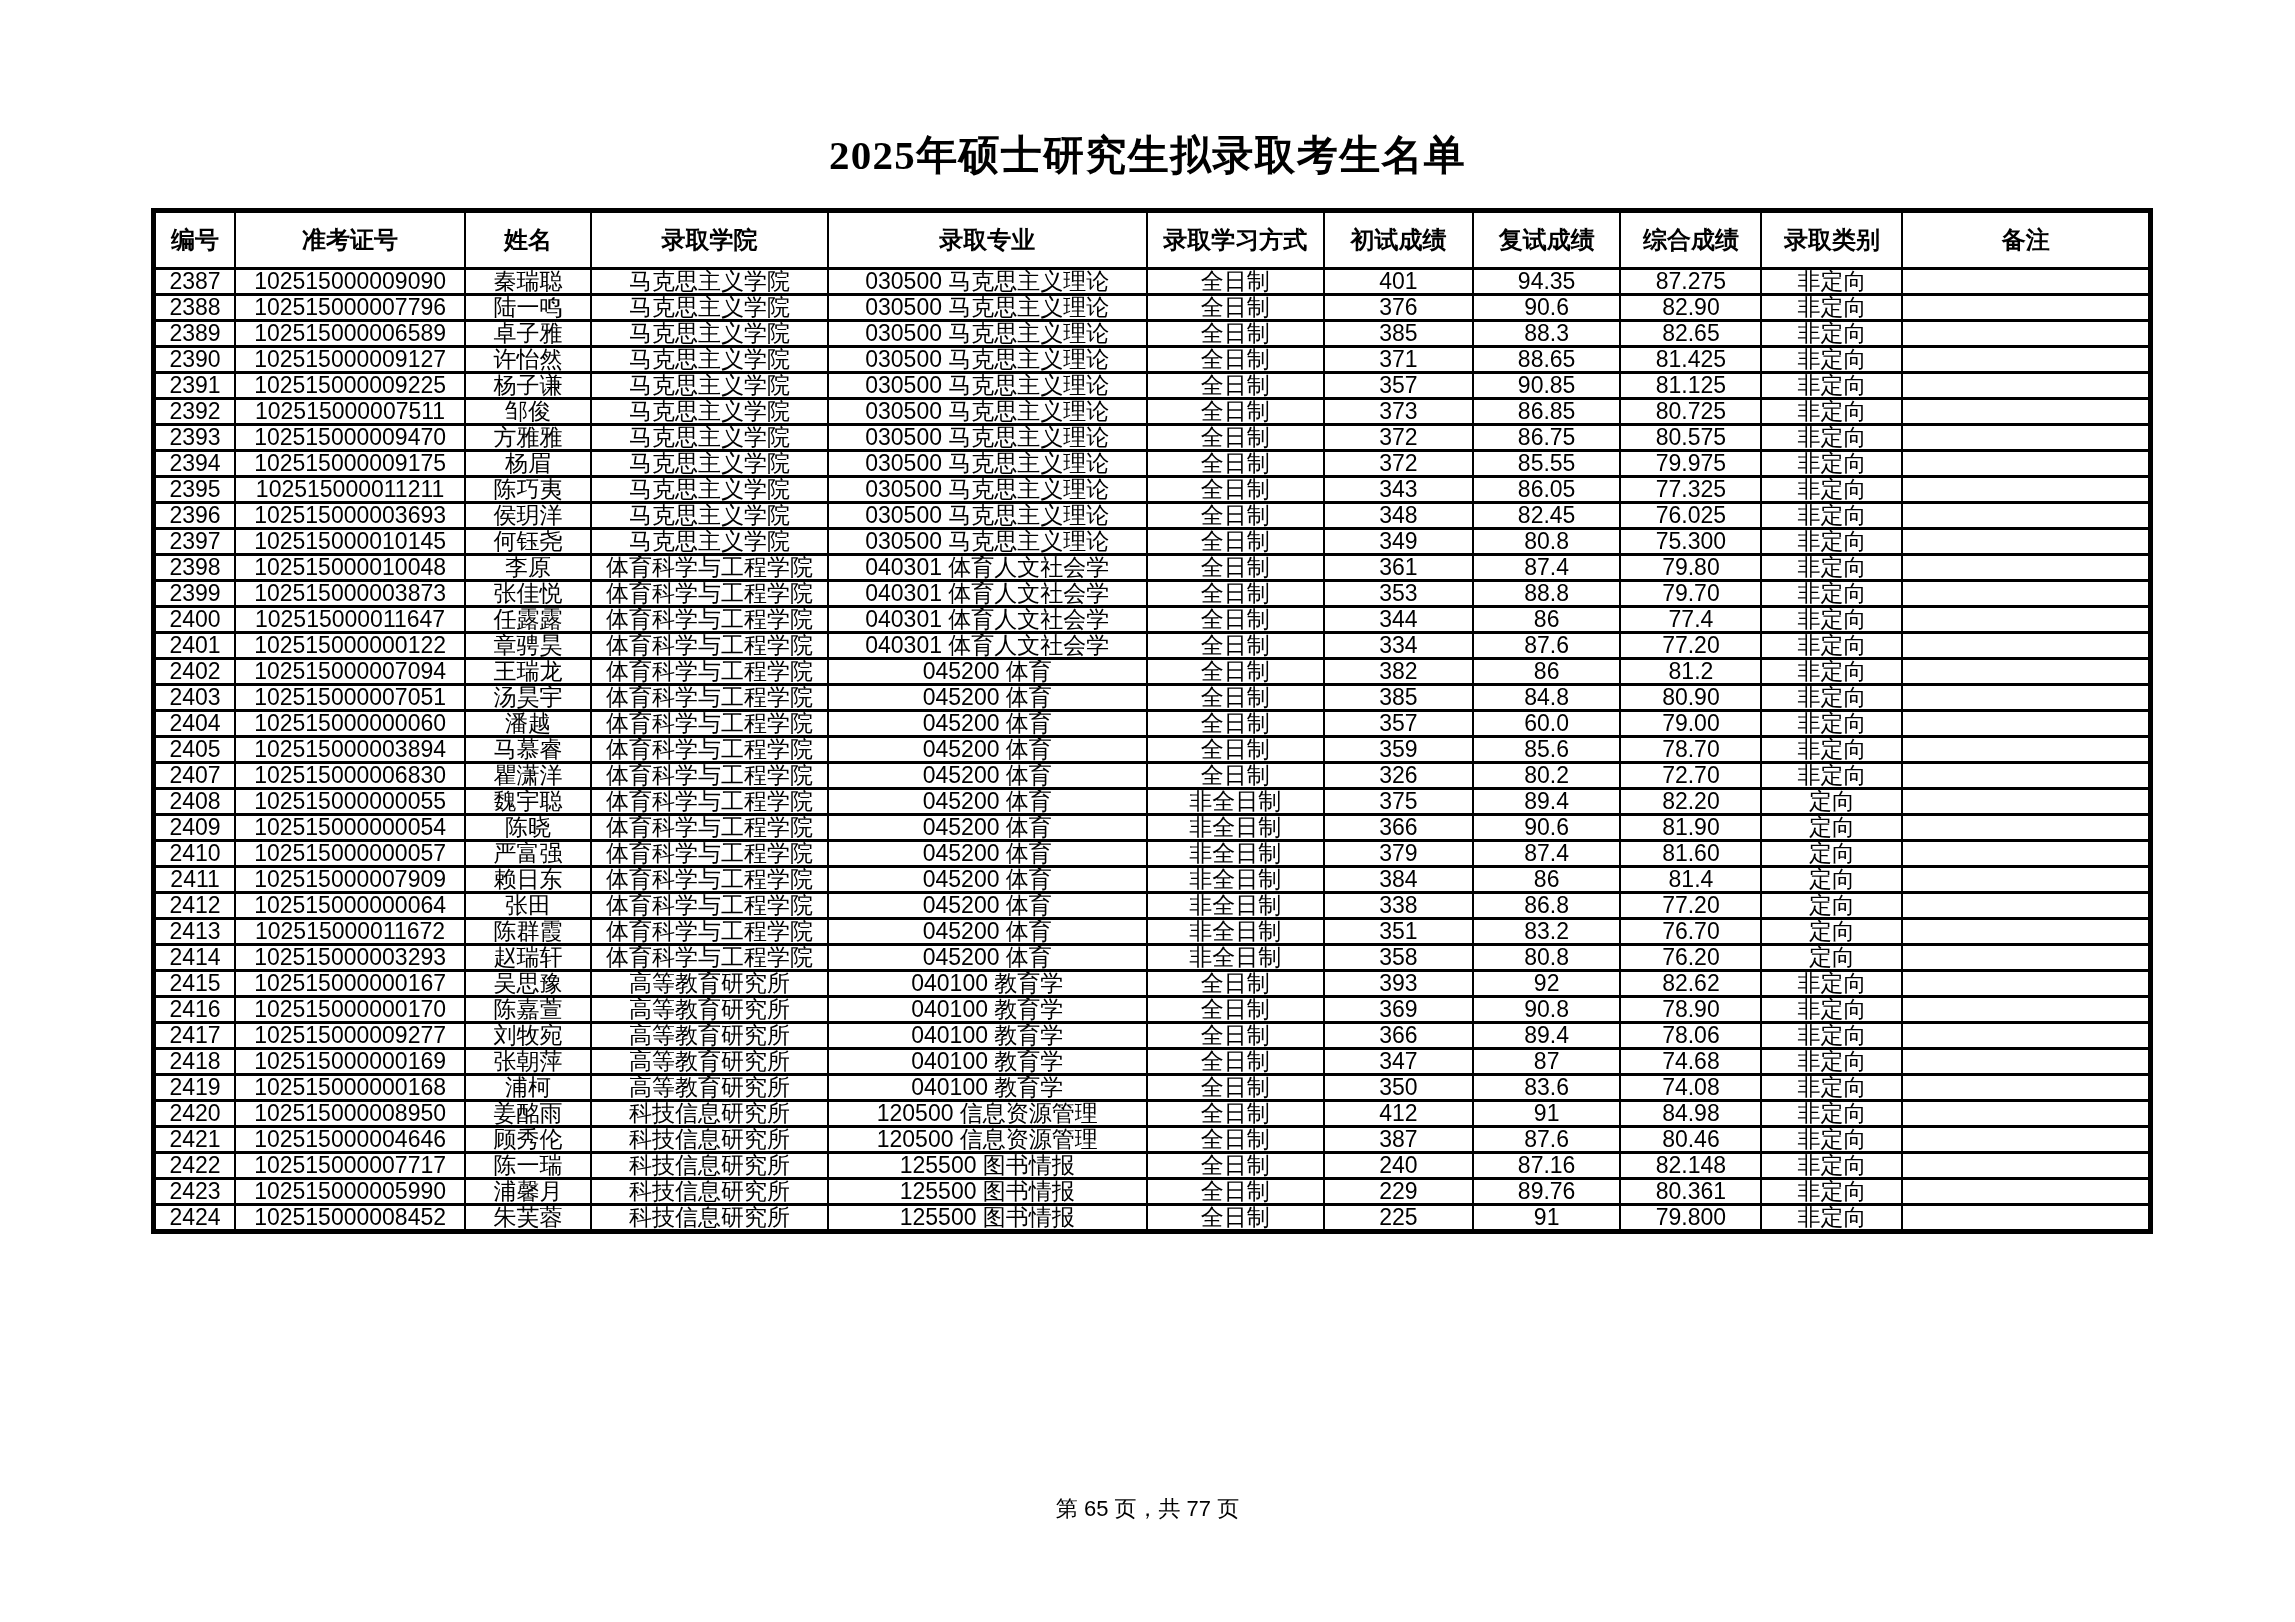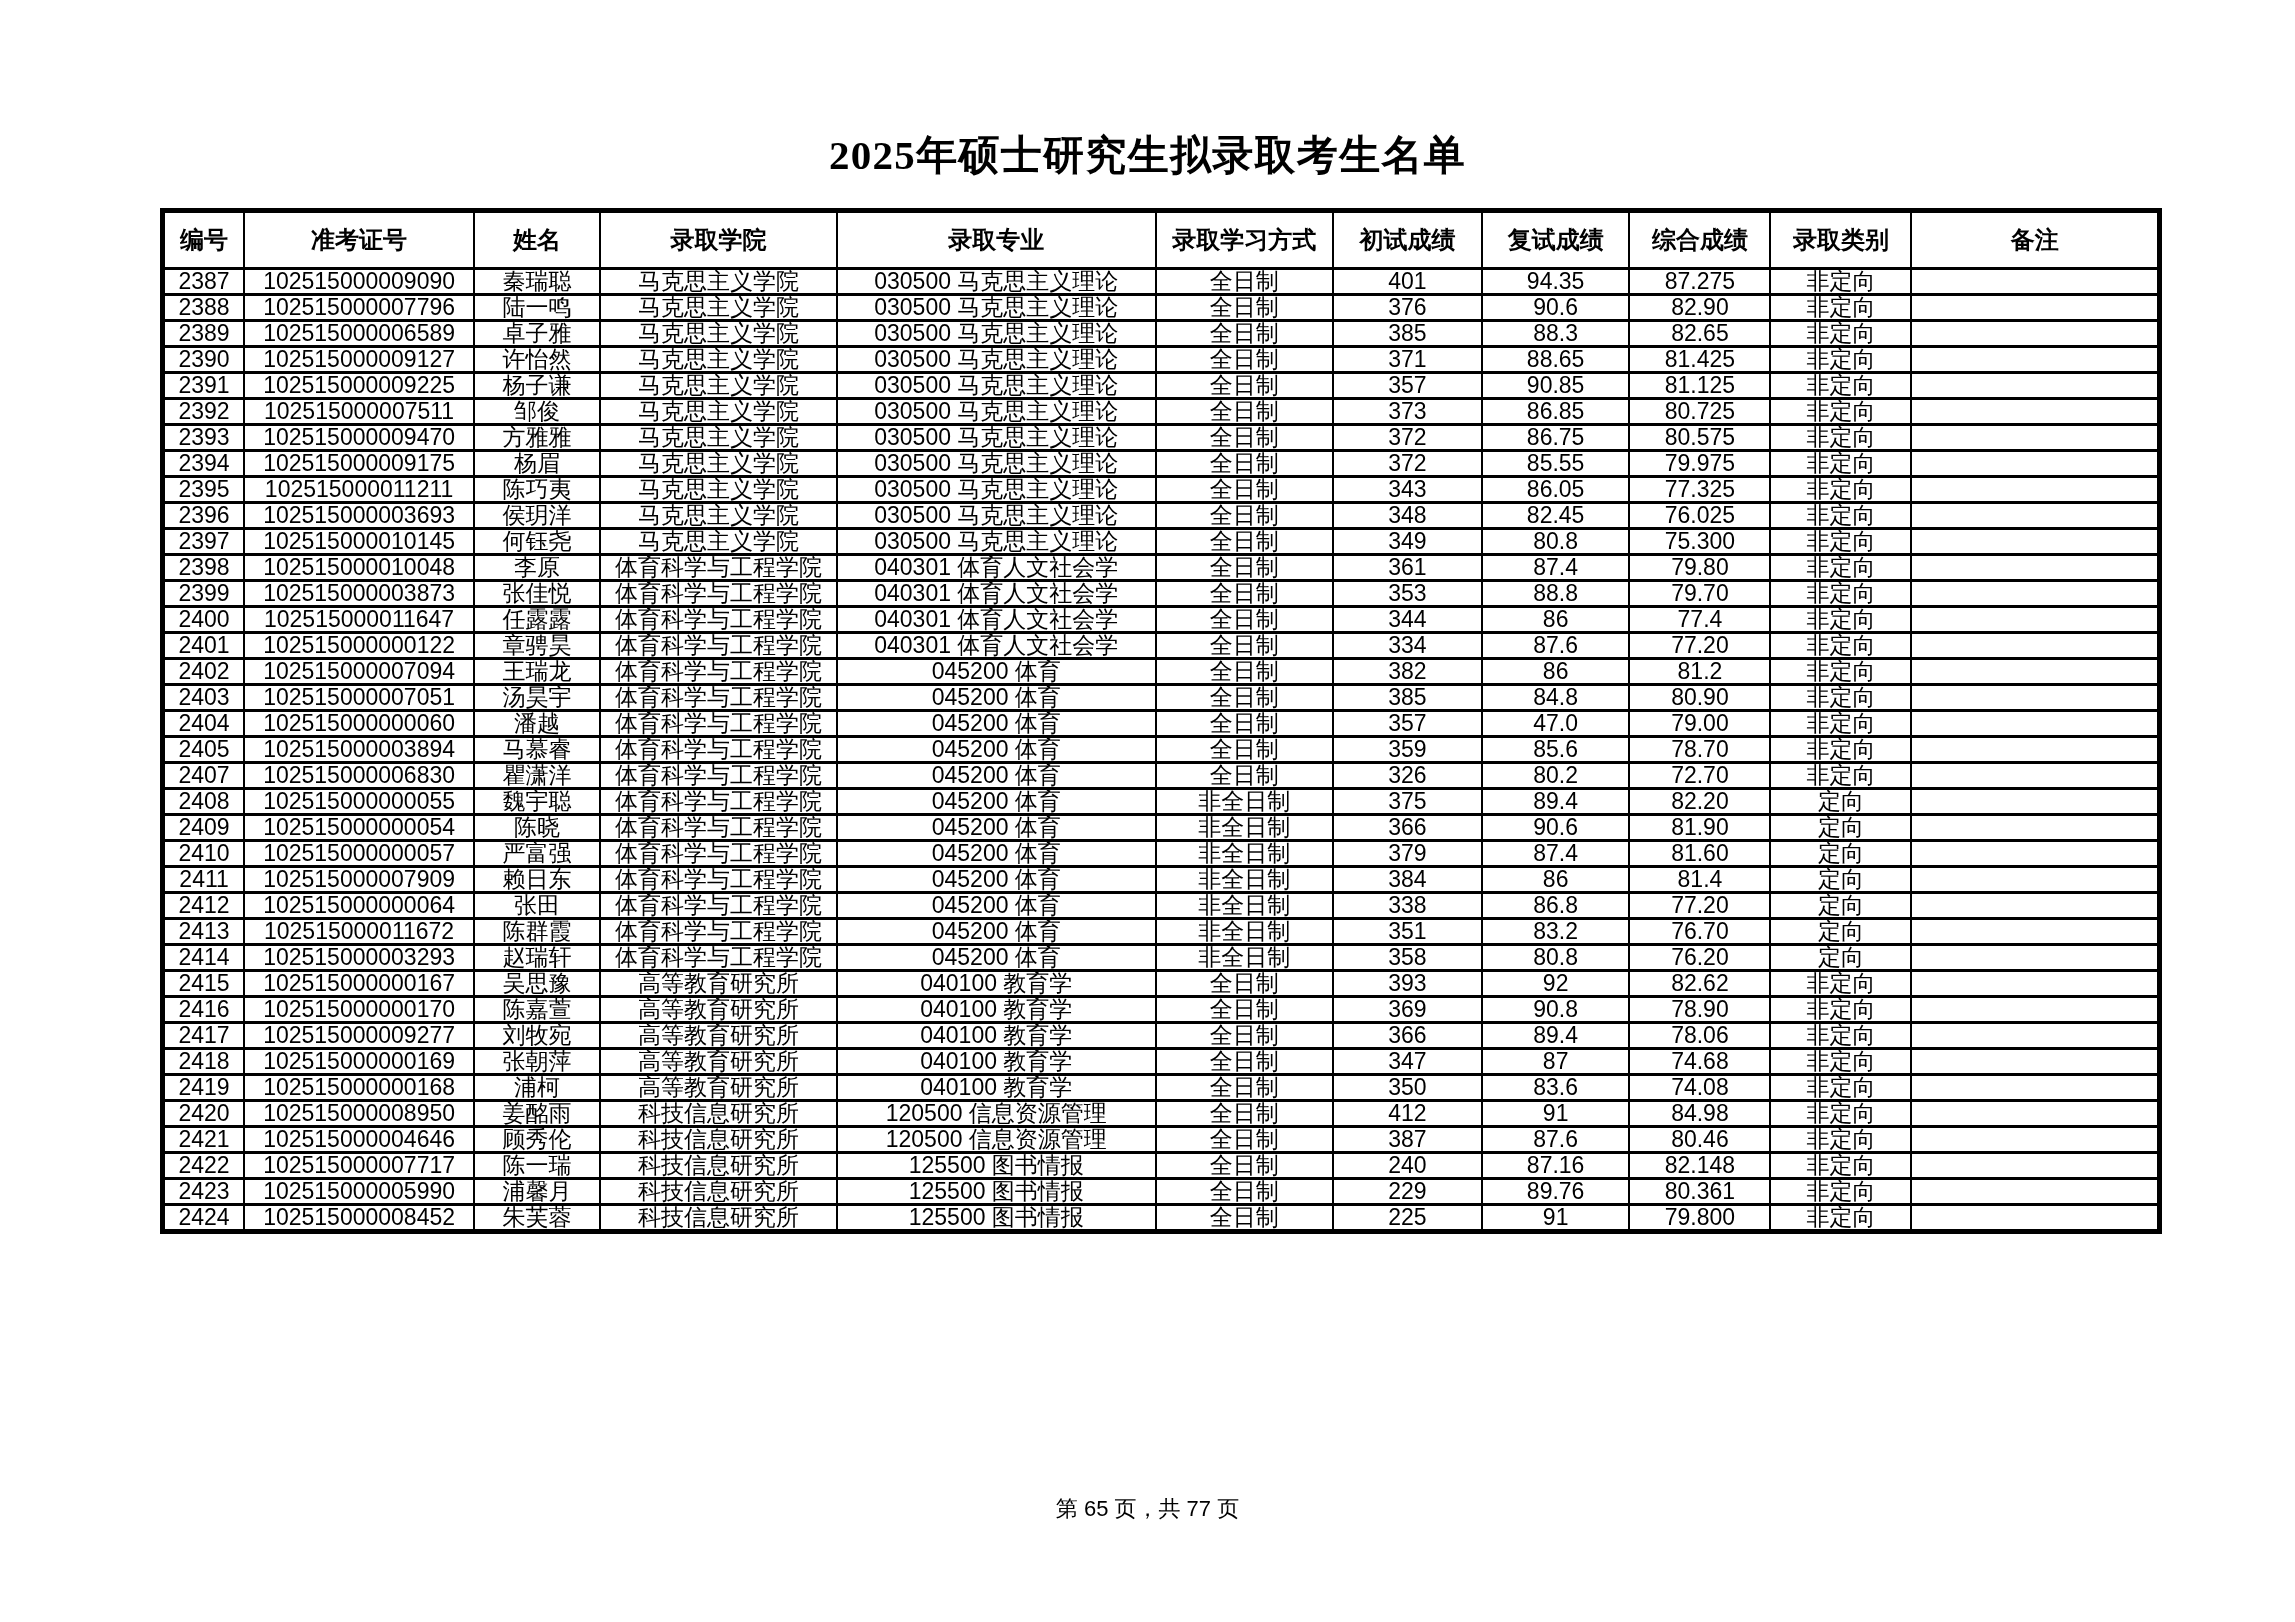--- a/index.html
+++ b/index.html
@@ -29,21 +29,20 @@
     white-space: nowrap;
   }
   table.admission-table {
     position: absolute;
     left: 151px;
     top: 208px;
     width: 2002px;
     border-collapse: collapse;
     table-layout: fixed;
     border: 5.9px solid #000000;
-    margin-left: 9px;
   }
   .admission-table th,
   .admission-table td {
     border-left: 2.6px solid #000000;
     border-right: 2.6px solid #000000;
     border-top: 3.9px solid #000000;
     border-bottom: 3.9px solid #000000;
     text-align: center;
     vertical-align: middle;
     padding: 0;
@@ -346,21 +345,21 @@
           <td></td>
         </tr>
         <tr>
           <td>2404</td>
           <td>102515000000060</td>
           <td>潘越</td>
           <td>体育科学与工程学院</td>
           <td>045200 体育</td>
           <td>全日制</td>
           <td>357</td>
-          <td>47.0</td>
+          <td>60.0</td>
           <td>79.00</td>
           <td>非定向</td>
           <td></td>
         </tr>
         <tr>
           <td>2405</td>
           <td>102515000003894</td>
           <td>马慕睿</td>
           <td>体育科学与工程学院</td>
           <td>045200 体育</td>

